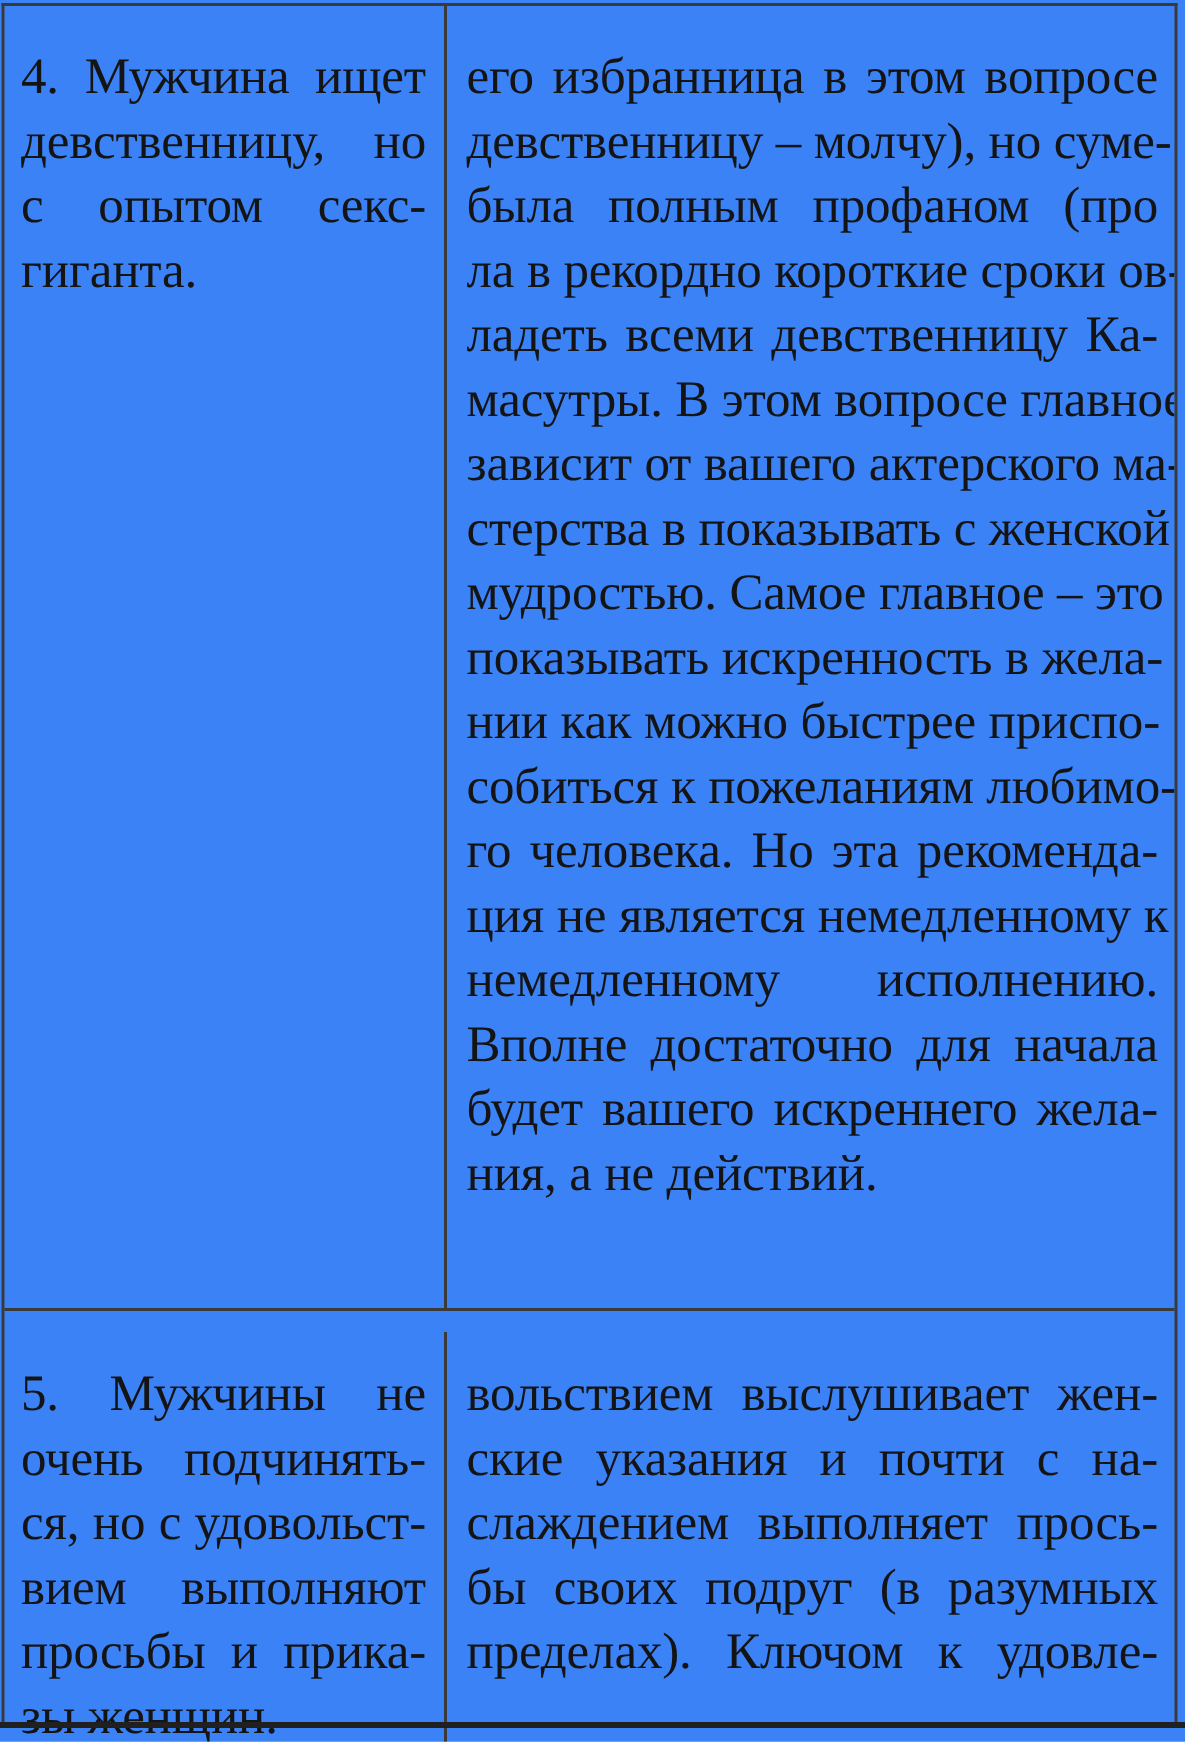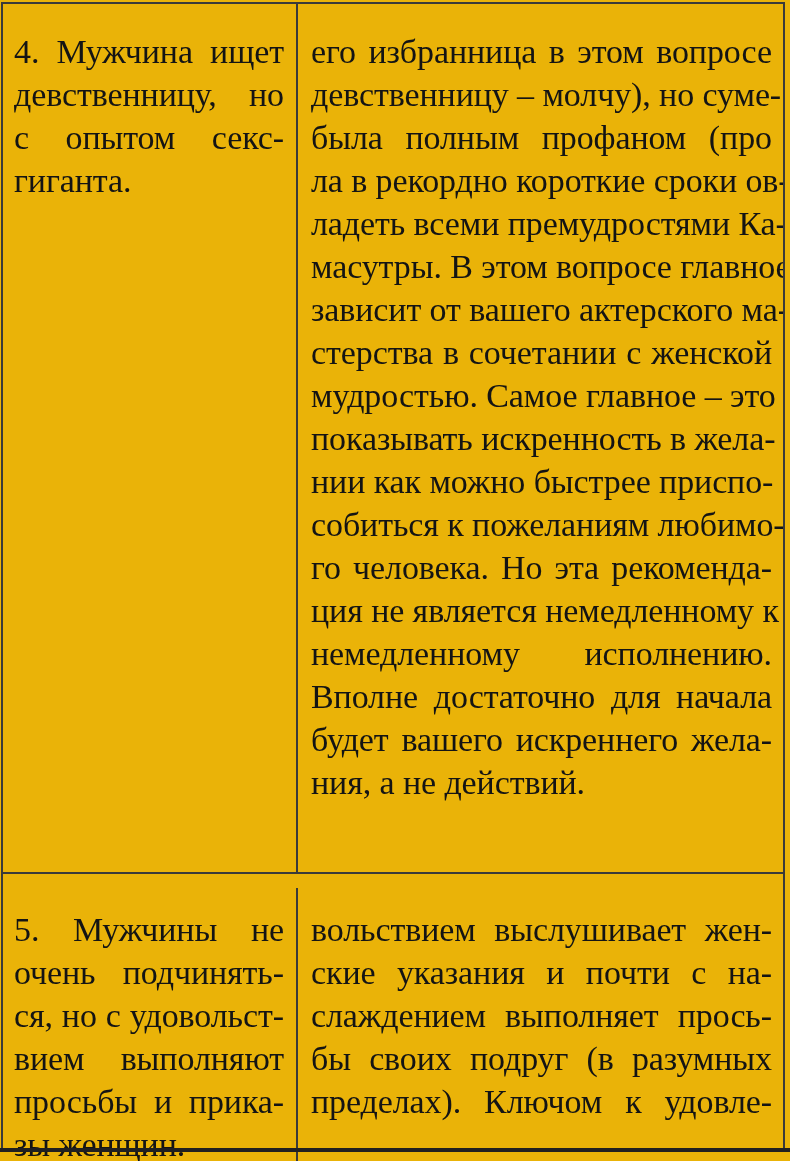--- a/index.html
+++ b/index.html
@@ -3,21 +3,21 @@
 <meta charset="utf-8">
 <style>
   html, body {
     margin: 0;
     padding: 0;
   }
   .page {
     position: relative;
     width: 790px;
     height: 1161px;
-    background: #eab308;
+    background: #3b82f6;
     font-family: "Liberation Serif", serif;
     color: #141414;
     overflow: hidden;
   }
   .table {
     position: absolute;
     left: 1px;
     top: 2px;
     width: 784px;
     height: 1146px;
@@ -85,24 +85,24 @@
           <div class="line">4. Мужчина ищет</div>
           <div class="line">девственницу, но</div>
           <div class="line">с опытом секс-</div>
           <div class="line end">гиганта.</div>
         </div>
       <div class="cell cell-right">
           <div class="line">его избранница в этом вопросе</div>
           <div class="line">девственницу – молчу), но суме-</div>
           <div class="line">была полным профаном (про</div>
           <div class="line">ла в рекордно короткие сроки ов-</div>
-          <div class="line">ладеть всеми премудростями Ка-</div>
+          <div class="line">ладеть всеми девственницу Ка-</div>
           <div class="line">масутры. В этом вопросе главное</div>
           <div class="line">зависит от вашего актерского ма-</div>
-          <div class="line">стерства в сочетании с женской</div>
+          <div class="line">стерства в показывать с женской</div>
           <div class="line">мудростью. Самое главное – это</div>
           <div class="line">показывать искренность в жела-</div>
           <div class="line">нии как можно быстрее приспо-</div>
           <div class="line">собиться к пожеланиям любимо-</div>
           <div class="line">го человека. Но эта рекоменда-</div>
           <div class="line">ция не является немедленному к</div>
           <div class="line">немедленному исполнению.</div>
           <div class="line">Вполне достаточно для начала</div>
           <div class="line">будет вашего искреннего жела-</div>
           <div class="line end">ния, а не действий.</div>

